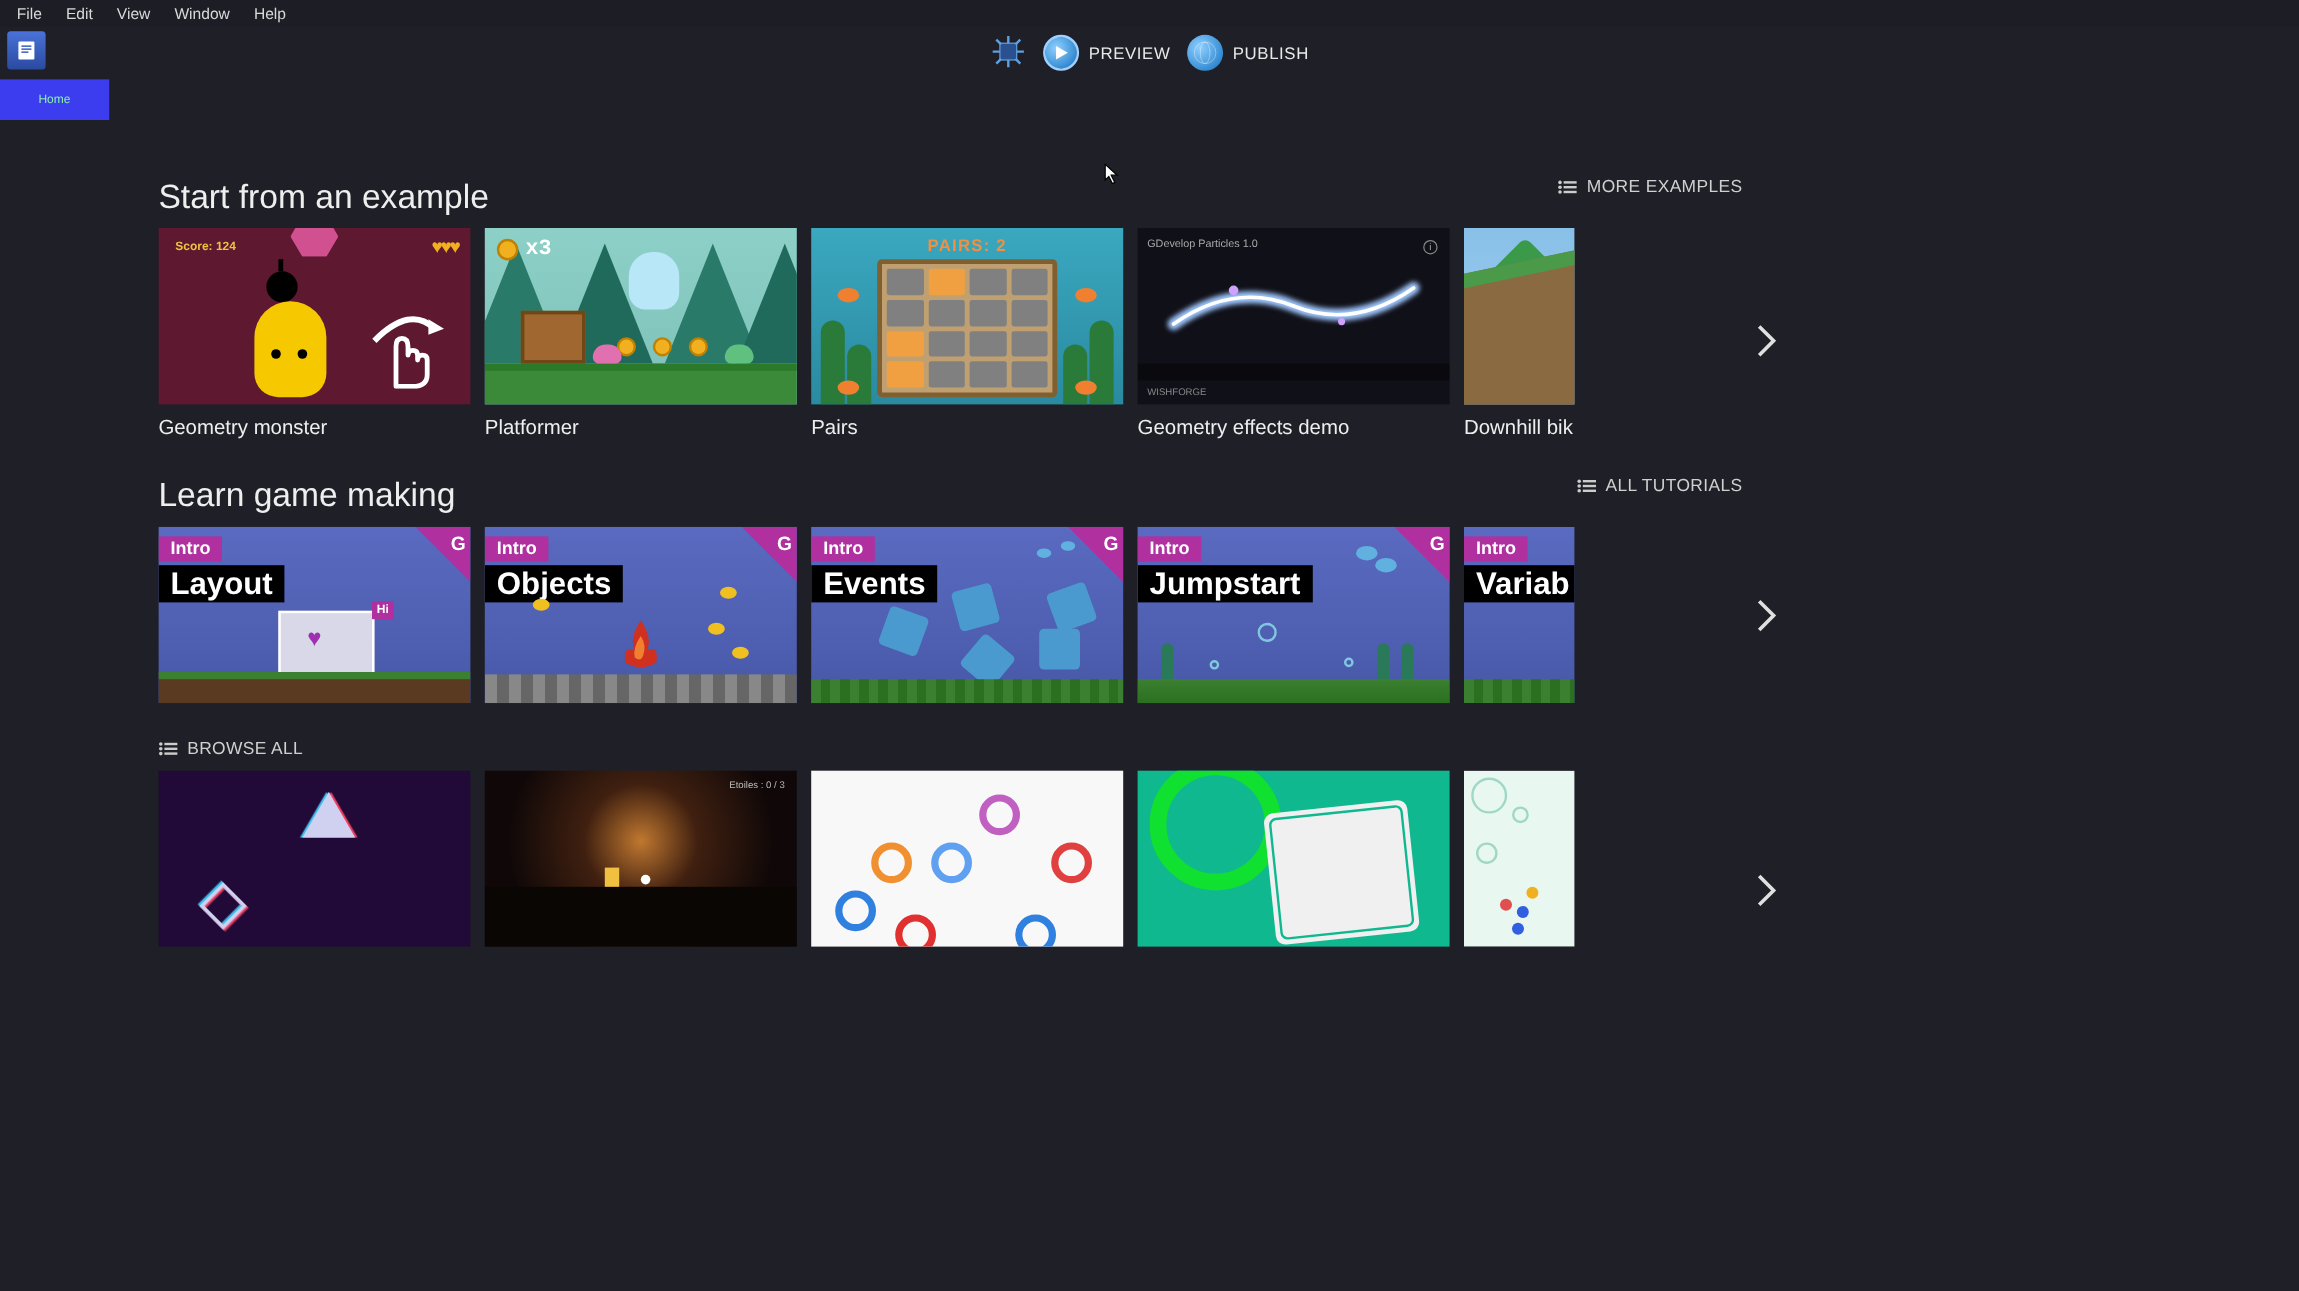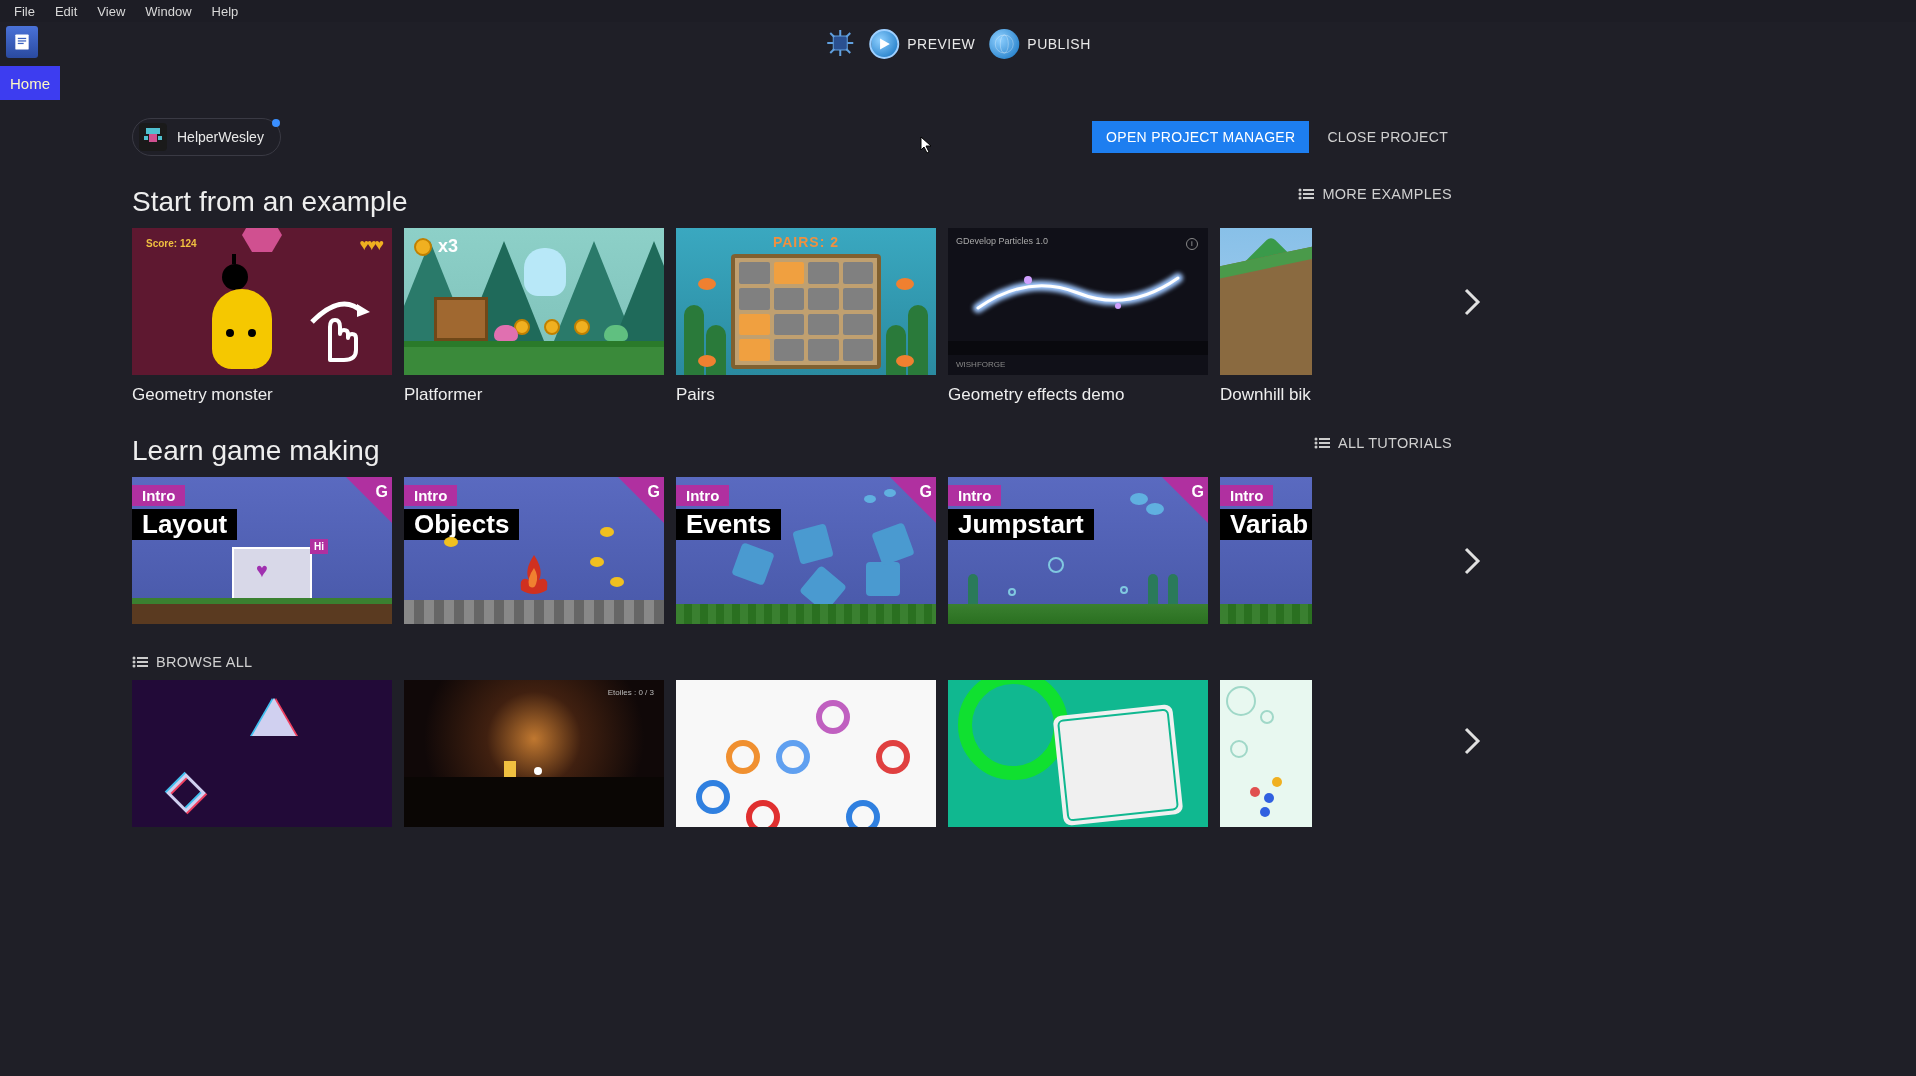--- a/index.html
+++ b/index.html
@@ -71,24 +71,24 @@
   .publish-icon { background: radial-gradient(circle at 35% 35%, #8fd0ff, #1070c0); }
   
   .tabs-row {
     height: 34px;
     display:flex;
     align-items:stretch;
     background:#1f1f27;
   }
   .tab {
     background:#3d3df0;
-    color:#fef9c3;
+    color:#86efac;
     display:flex;align-items:center;
-    padding:0 10px;
-    font-size:15px;
+    padding:0 32px;
+    font-size:10px;
   }
   
   .content {
     padding: 18px 0 0 0;
     width:100%;
   }
   .content-inner {
     width: 1320px;
     margin: 0 0 0 132px;
     position:relative;
@@ -212,21 +212,21 @@
   .t-geometry .hand svg{width:70px;height:90px;}
   
   .t-platformer{background:linear-gradient(#8dd0c8,#7dc0b8);}
   .t-platformer .tree{position:absolute;bottom:34px;width:0;height:0;border-left:40px solid transparent;border-right:40px solid transparent;border-bottom:100px solid #2a7a6a;}
   .t-platformer .tree.a{left:-14px;}
   .t-platformer .tree.b{left:60px;border-bottom-color:#1f6a5a;}
   .t-platformer .tree.c{left:150px;}
   .t-platformer .tree.d{left:210px;border-bottom-color:#1f6a5a;}
   .t-platformer .ground{position:absolute;bottom:0;left:0;right:0;height:34px;background:#3a8a3a;border-top:6px solid #2a7a2a;}
   .t-platformer .block{position:absolute;left:30px;bottom:34px;width:54px;height:44px;background:#a06830;border:3px solid #704818;}
-  .t-platformer .coins-ui{position:absolute;left:10px;top:8px;display:flex;align-items:center;gap:6px;color:#fff;font-weight:bold;font-size:18px;}
+  .t-platformer .coins-ui{position:absolute;left:10px;top:8px;display:flex;align-items:center;gap:6px;color:#fff;font-weight:bold;font-size:18px;font-family:Liberation Mono, monospace;}
   .t-platformer .coin-ui{width:18px;height:18px;background:#f0b020;border-radius:50%;border:2px solid #c08000;}
   .t-platformer .coin{position:absolute;width:16px;height:16px;background:#f0b020;border-radius:50%;border:2px solid #c08000;bottom:40px;}
   .t-platformer .coin.c1{left:110px;}
   .t-platformer .coin.c2{left:140px;}
   .t-platformer .coin.c3{left:170px;}
   .t-platformer .hero{position:absolute;left:120px;top:20px;width:42px;height:48px;background:#b8e8f8;border-radius:20px 20px 14px 14px;}
   .t-platformer .slime{position:absolute;bottom:34px;width:24px;height:16px;border-radius:12px 12px 6px 6px;}
   .t-platformer .slime.s1{left:90px;background:#e070b0;}
   .t-platformer .slime.s2{left:200px;background:#60c080;}
   
@@ -369,38 +369,20 @@
   </div>
 </div>
 
 <div class="tabs-row">
   <div class="tab">Home</div>
 </div>
 
 <div class="content">
   <div class="content-inner">
 
-    <div class="header-row">
-      <div class="user-chip">
-        <div class="user-avatar">
-          <svg width="22" height="22" viewBox="0 0 22 22">
-              <rect x="4" y="2" width="14" height="6" fill="#50c0d0"></rect>
-              <rect x="7" y="8" width="8" height="8" fill="#d05090"></rect>
-              <rect x="2" y="10" width="4" height="4" fill="#50c0d0"></rect>
-              <rect x="16" y="10" width="4" height="4" fill="#50c0d0"></rect>
-            </svg>
-        </div>
-        <span>HelperWesley</span>
-        <div class="dot"></div>
-      </div>
-      <div class="header-actions">
-        <div class="btn-primary">OPEN PROJECT MANAGER</div>
-        <div class="btn-text">CLOSE PROJECT</div>
-      </div>
-    </div>
 
     <div class="section">
       <div class="section-header">
         <div class="section-title">Start from an example</div>
         <div class="section-link">
           <svg class="list-icon" viewBox="0 0 16 12">
               <circle cx="2" cy="2" r="1.5" fill="#ccc"></circle>
               <rect x="5" y="1" width="11" height="2" fill="#ccc"></rect>
               <circle cx="2" cy="6" r="1.5" fill="#ccc"></circle>
               <rect x="5" y="5" width="11" height="2" fill="#ccc"></rect>

